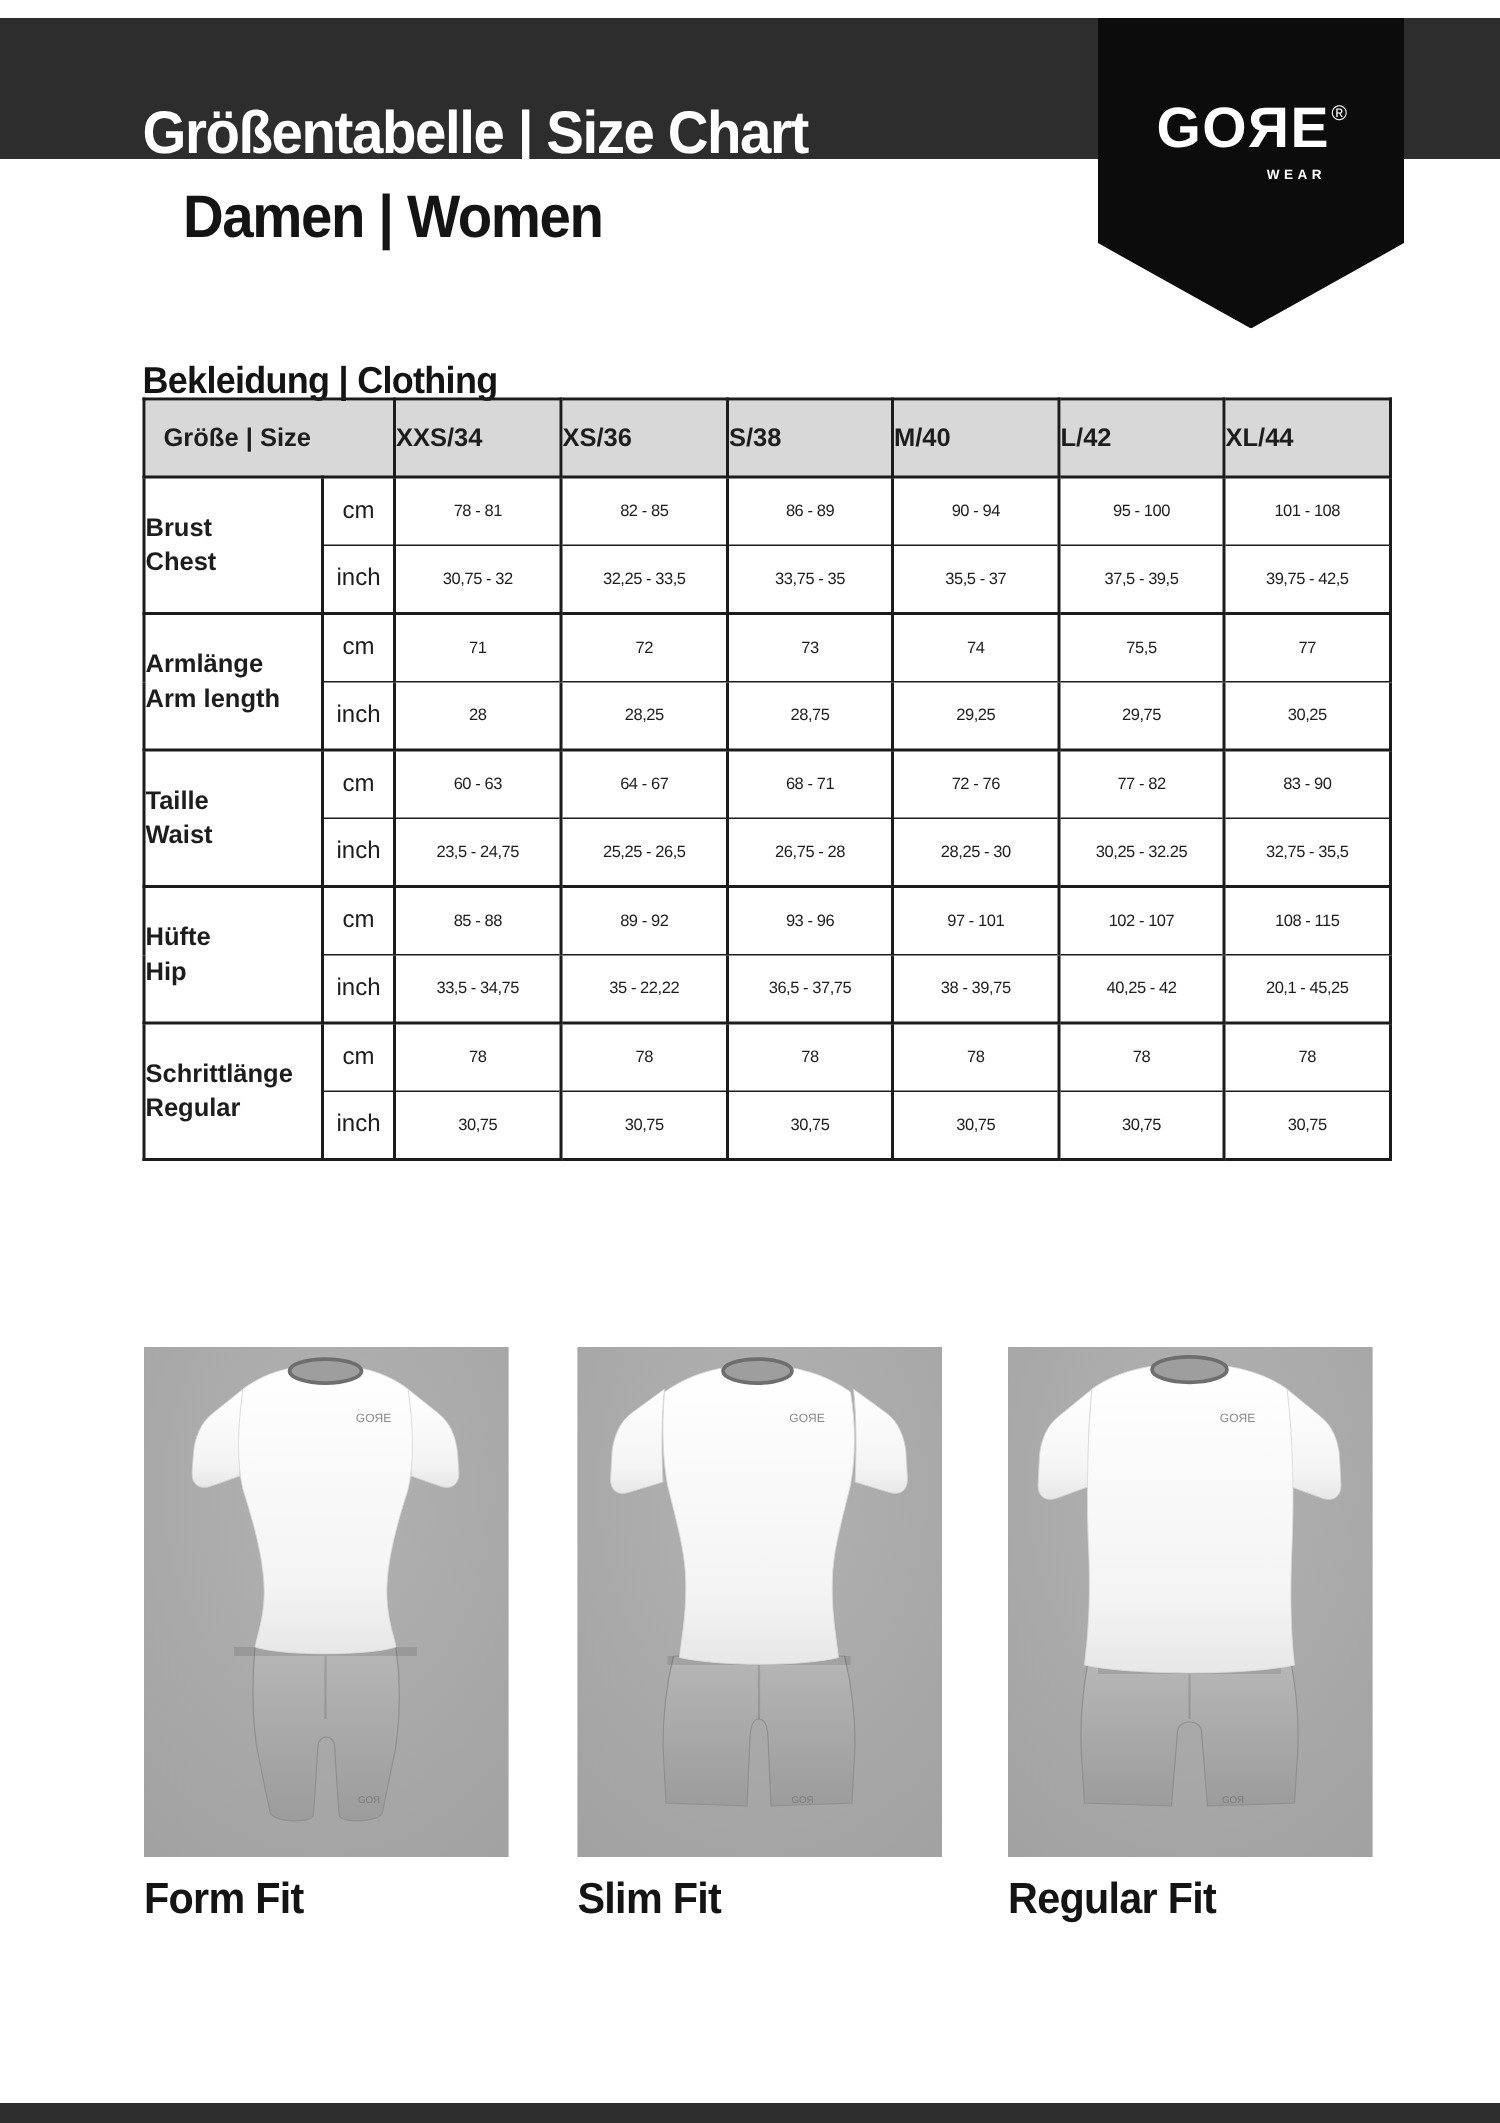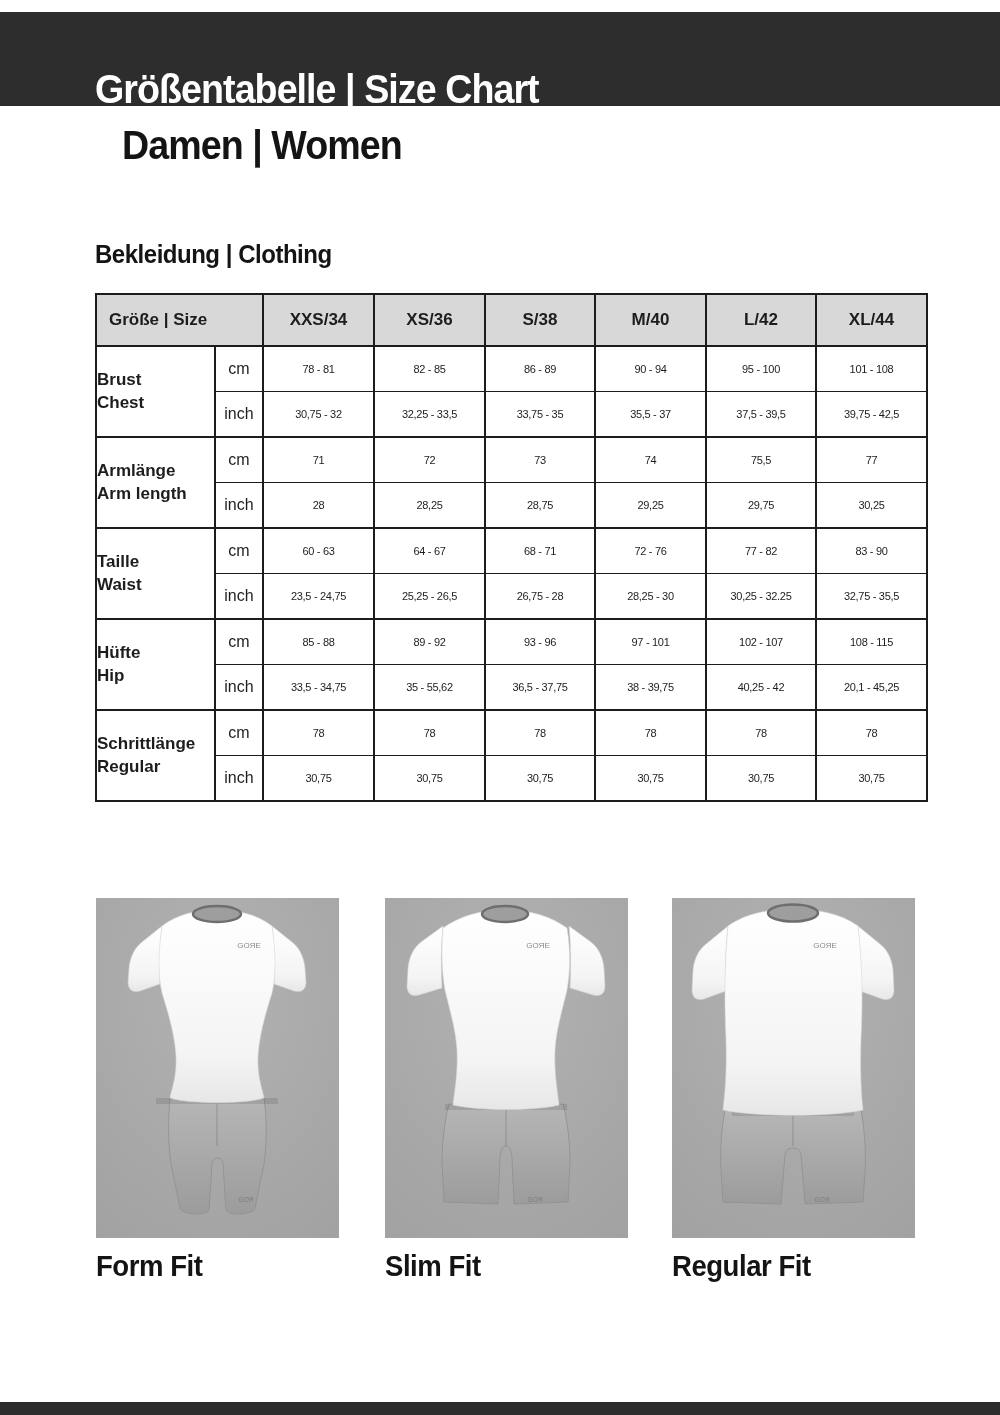--- a/index.html
+++ b/index.html
@@ -20,26 +20,26 @@
 
   .badge{position:absolute;left:732px;top:0;width:204px;height:207px;background:var(--badge);z-index:4;
          clip-path:polygon(0 0,100% 0,100% 72.5%,50% 100%,0 72.5%);text-align:center;}
   .badge-mark{margin-top:55px;color:#ffffff;font-size:38px;font-weight:700;line-height:1;letter-spacing:1px;white-space:nowrap;}
   .badge-mark .reg{font-size:14px;position:relative;top:-18px;left:1px;letter-spacing:0;font-weight:400;}
   .badge-sub{margin-top:6px;padding-right:52px;text-align:right;color:#ffffff;font-size:9px;font-weight:700;letter-spacing:3px;}
 
   .section-title{position:absolute;left:95px;top:228px;color:#141414;font-size:25px;font-weight:700;
                  letter-spacing:-.5px;transform:scaleX(.96);transform-origin:left top;white-space:nowrap;}
 
-  table.size-table{position:absolute;left:95px;top:281px;width:831px;border-collapse:collapse;table-layout:fixed;
+  table.size-table{position:absolute;left:95px;top:253px;width:831px;border-collapse:collapse;table-layout:fixed;
                    color:var(--txt);}
   .size-table th,.size-table td{border:2px solid var(--bdr);overflow:hidden;}
   .size-table thead tr{height:52px;}
   .size-table tbody tr{height:45.5px;}
-  .size-table th{background:var(--hdr);font-size:17px;font-weight:700;text-align:center;}
+  .size-table th{background:var(--hdr);font-size:17px;font-weight:700;text-align:left;}
   .size-table th.corner{text-align:left;padding-left:12px;}
   .size-table td.lbl{font-size:17px;font-weight:700;text-align:left;line-height:1.3;background:#fff;}
   .size-table td.u{font-size:16px;text-align:center;font-weight:400;}
   .size-table td.v{font-size:11px;text-align:center;font-weight:400;letter-spacing:-.3px;}
   .size-table tr.cm td.u,.size-table tr.cm td.v{border-bottom-width:1px;}
   .size-table tr.inch td.u,.size-table tr.inch td.v{border-top-width:1px;}
 
   .fit-card{position:absolute;top:886px;width:243px;height:340px;background:var(--figbg);}
   .fit-card svg{display:block;width:100%;height:100%;}
   .fit-label{position:absolute;top:1238px;color:#141414;font-size:29px;font-weight:700;letter-spacing:-.5px;
@@ -48,20 +48,24 @@
 </head>
 <body>
 
 <div class="page">
 
   <div class="top-band"></div>
 
   <h1 class="title1">Größentabelle | Size Chart</h1>
   <h2 class="title2">Damen | Women</h2>
 
+  <div class="badge">
+    <div class="badge-mark"><span>GOЯE</span><span class="reg">®</span></div>
+    <div class="badge-sub">WEAR</div>
+  </div>
 
   <h3 class="section-title">Bekleidung | Clothing</h3>
 
   <table class="size-table">
     <colgroup>
       <col style="width:119px">
         <col style="width:48px">
       <col style="width:111px">
         <col style="width:111px">
         <col style="width:110px">
@@ -156,21 +160,21 @@
           <td class="v">85 - 88</td>
           <td class="v">89 - 92</td>
           <td class="v">93 - 96</td>
           <td class="v">97 - 101</td>
           <td class="v">102 - 107</td>
           <td class="v">108 - 115</td>
         </tr>
         <tr class="inch">
           <td class="u">inch</td>
           <td class="v">33,5 - 34,75</td>
-          <td class="v">35 - 55,62</td>
+          <td class="v">35 - 22,22</td>
           <td class="v">36,5 - 37,75</td>
           <td class="v">38 - 39,75</td>
           <td class="v">40,25 - 42</td>
           <td class="v">20,1 - 45,25</td>
         </tr>
         <tr class="cm">
           <td class="lbl" rowspan="2">
             <div>Schrittlänge</div>
             <div>Regular</div>
           </td>

